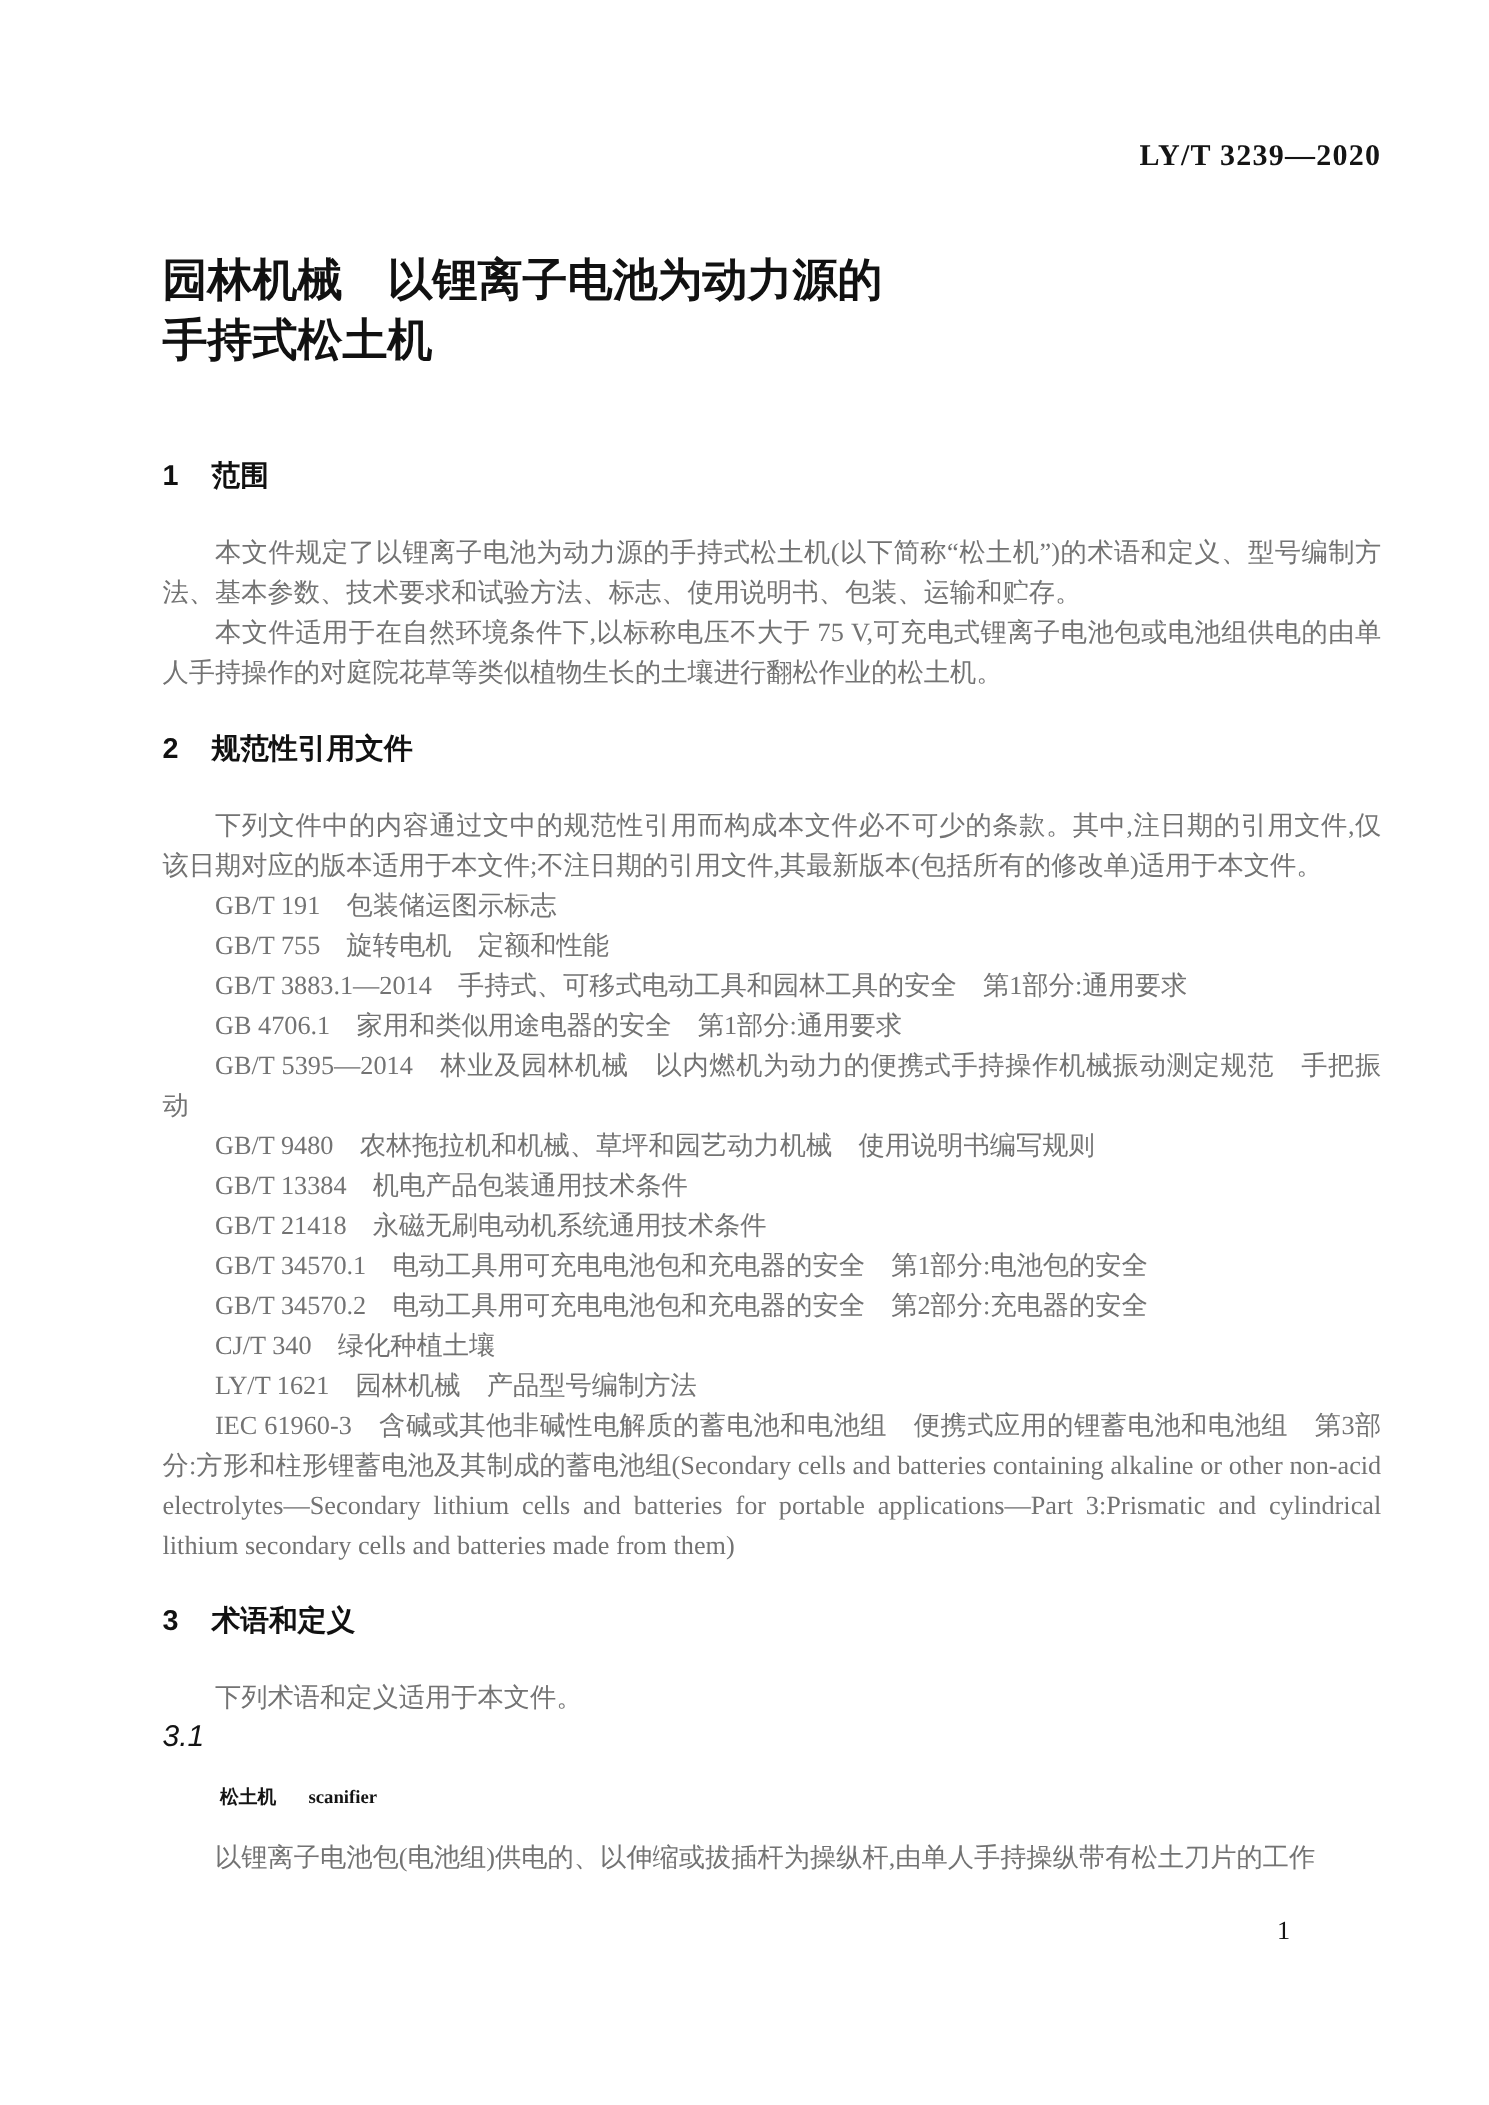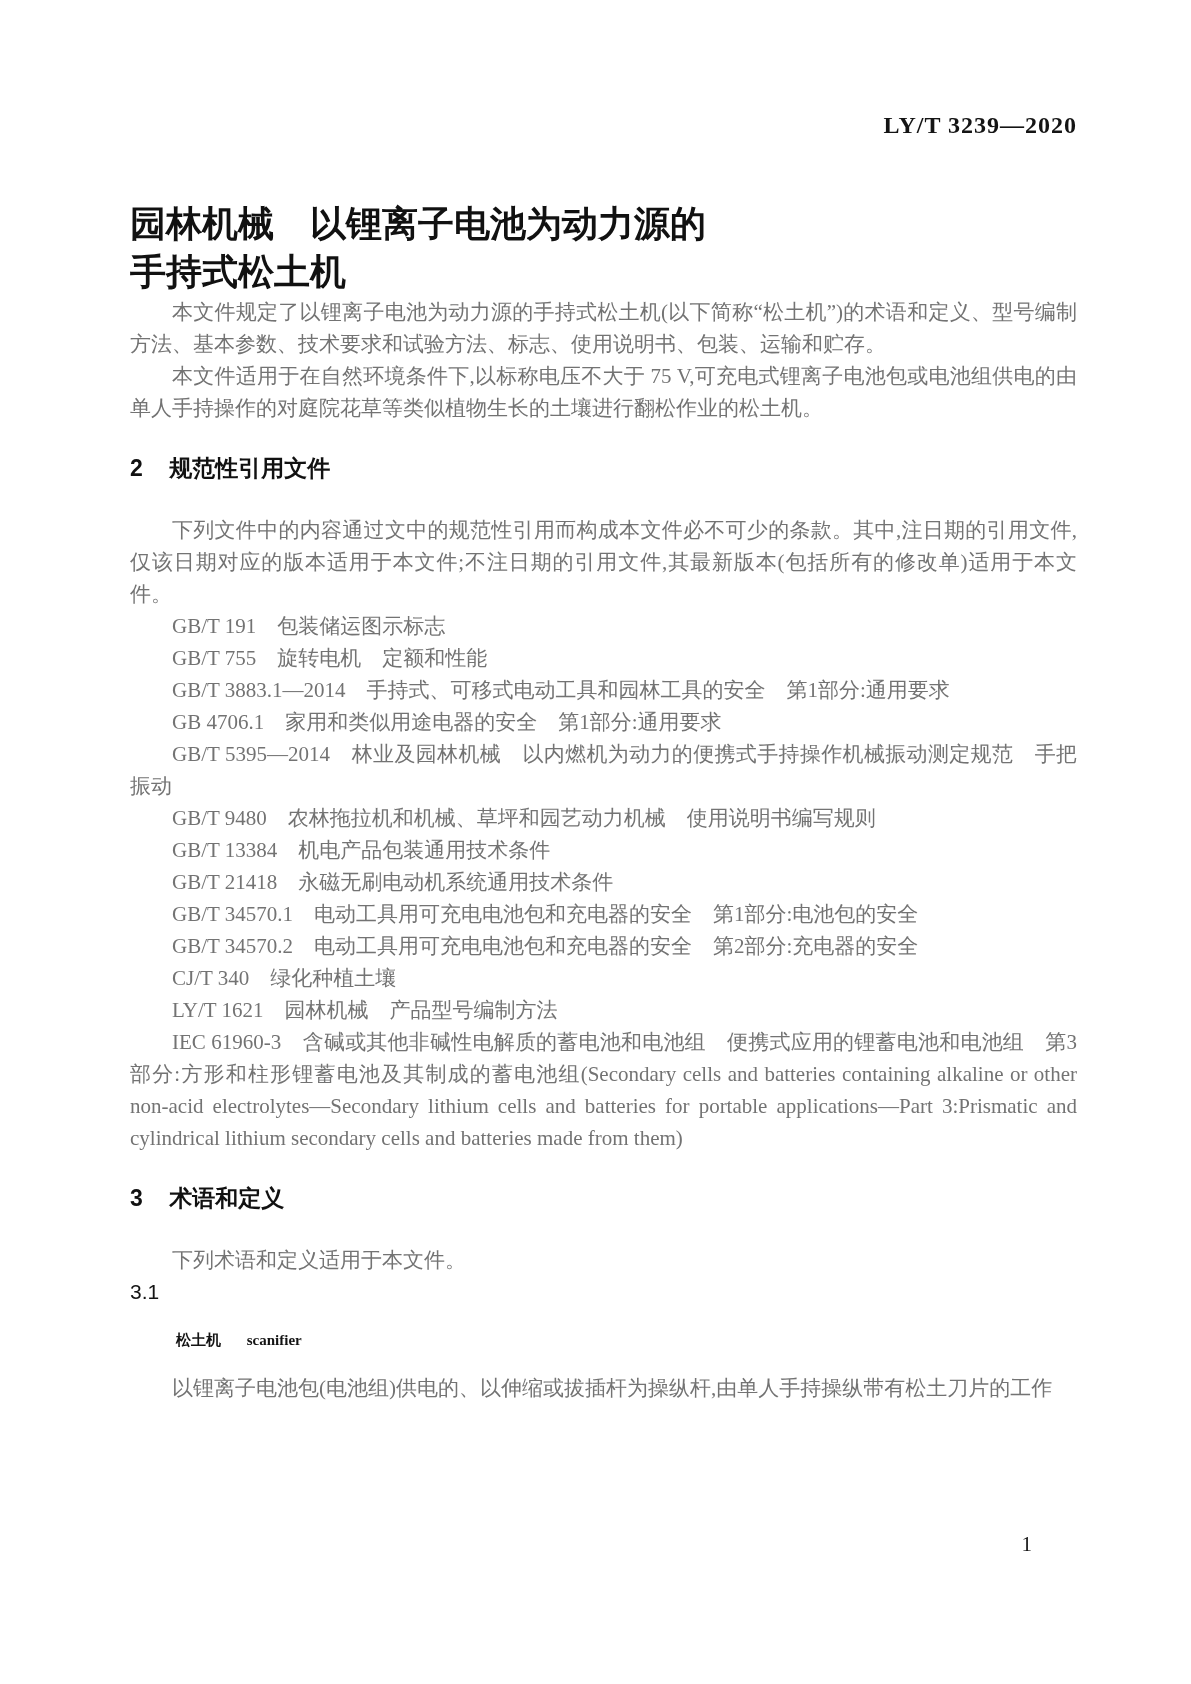--- a/index.html
+++ b/index.html
@@ -7,21 +7,21 @@
     padding: 0;
     background: #ffffff;
   }
   .page {
     position: relative;
     width: 1191px;
     height: 1684px;
     box-sizing: border-box;
     background: #ffffff;
     color: #141414;
-    padding: 110px 114px 0 130px;
+    padding: 110px 86px 0 130px;
     font-family: "Liberation Serif", "DejaVu Serif", serif;
     overflow: hidden;
   }
   .header {
     text-align: right;
     height: 30px;
     line-height: 30px;
   }
   .doc-code {
     font-family: "Liberation Serif", "DejaVu Serif", serif;
@@ -54,25 +54,26 @@
   .body-para, .ref-item {
     margin: 0;
     font-size: 21px;
     line-height: 32px;
     text-align: justify;
     text-indent: 2em;
     color: #737373;
   }
   .clause-no {
     margin: 0;
-    font-size: 21px;
+    font-size: 24px;
     line-height: 32px;
     text-indent: 0;
     font-family: "Liberation Sans", "DejaVu Sans", sans-serif;
     color: #141414;
+    font-style: italic;
   }
   .term-line {
     margin: 16px;
     font-size: 15px;
     line-height: 32px;
     text-indent: 2em;
     font-weight: bold;
   }
   .term-cn { font-family: "Liberation Sans", "DejaVu Sans", sans-serif; }
   .term-en {
@@ -96,20 +97,24 @@
   <div class="header">
     <span class="doc-code">LY/T 3239—2020</span>
   </div>
 
   <h1 class="doc-title">
     <span class="t-line">园林机械　以锂离子电池为动力源的</span>
     <span class="t-line">手持式松土机</span>
   </h1>
 
   <section>
+    <h2 class="sec-heading first">
+      <span class="sec-no">1</span>
+      <span class="sec-title">范围</span>
+    </h2>
     <p class="body-para">本文件规定了以锂离子电池为动力源的手持式松土机(以下简称“松土机”)的术语和定义、型号编制方法、基本参数、技术要求和试验方法、标志、使用说明书、包装、运输和贮存。</p>
     <p class="body-para">本文件适用于在自然环境条件下,以标称电压不大于 75 V,可充电式锂离子电池包或电池组供电的由单人手持操作的对庭院花草等类似植物生长的土壤进行翻松作业的松土机。</p>
   </section>
 
   <section>
     <h2 class="sec-heading">
       <span class="sec-no">2</span>
       <span class="sec-title">规范性引用文件</span>
     </h2>
     <p class="body-para">下列文件中的内容通过文中的规范性引用而构成本文件必不可少的条款。其中,注日期的引用文件,仅该日期对应的版本适用于本文件;不注日期的引用文件,其最新版本(包括所有的修改单)适用于本文件。</p>

